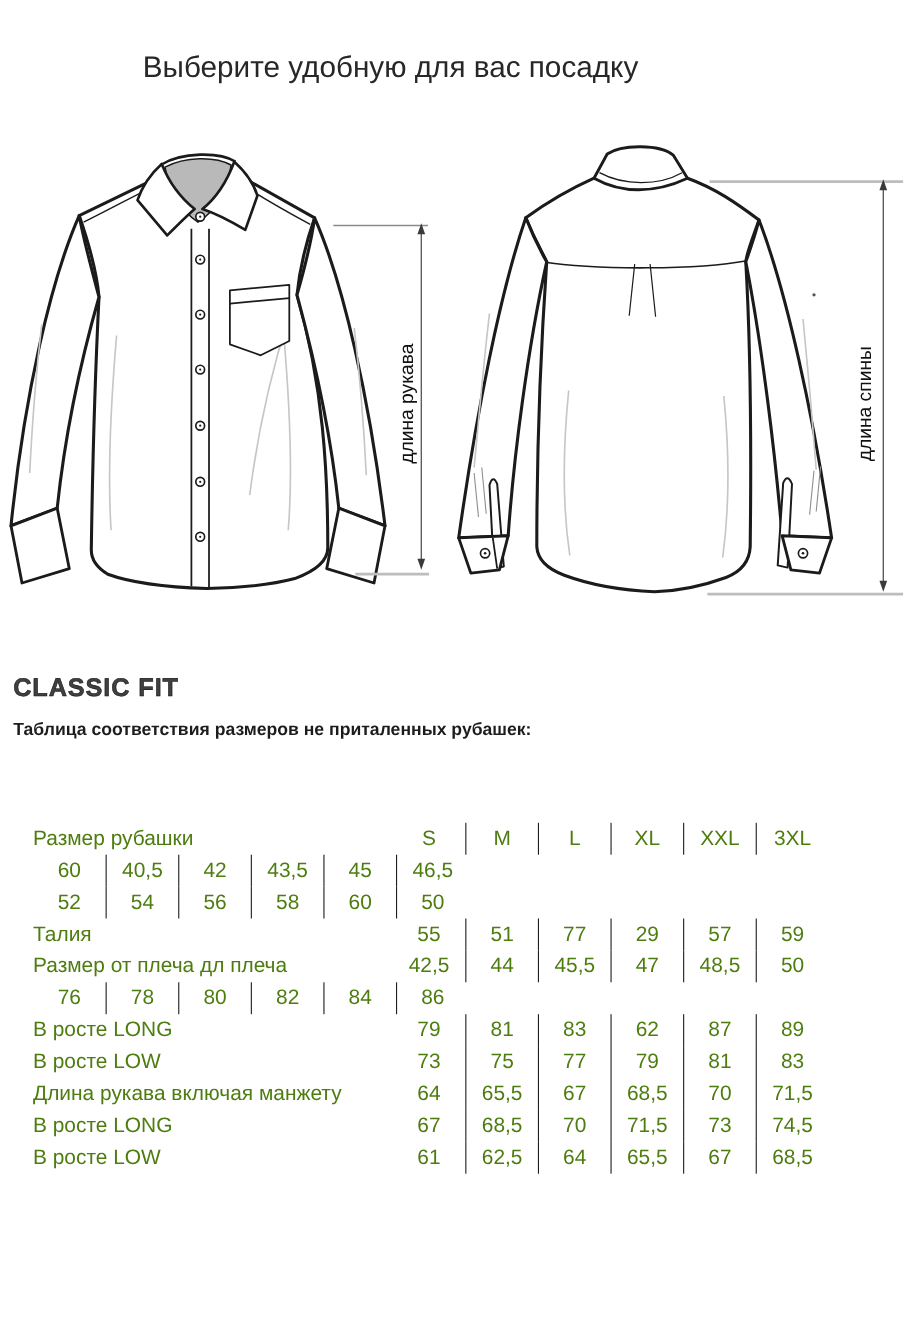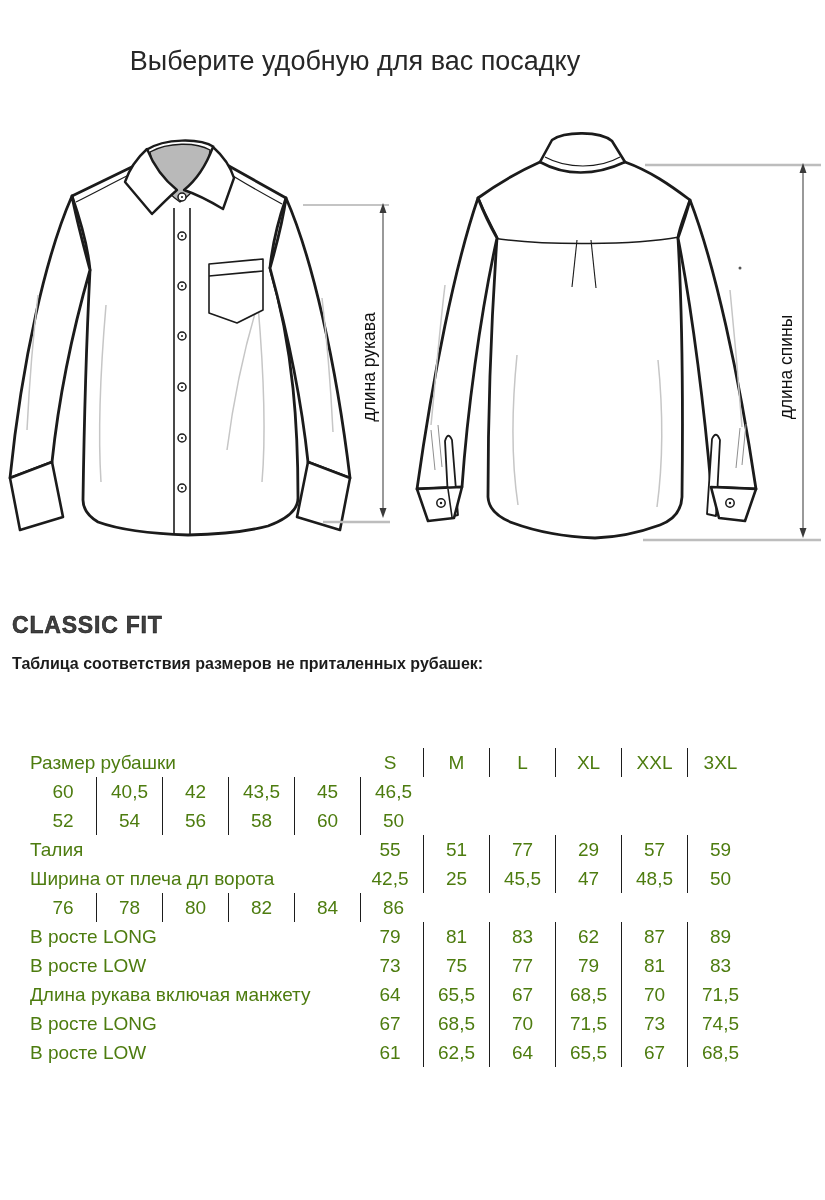--- a/index.html
+++ b/index.html
@@ -256,23 +256,23 @@
     <div class="tlabel">Талия</div>
     <div class="tval">55</div>
     <div class="tval">51</div>
     <div class="tval">77</div>
     <div class="tval">29</div>
     <div class="tval">57</div>
     <div class="tval">59</div>
   </div>
 
   <div class="trow">
-    <div class="tlabel">Ширина от плеча дл ворота</div>
+    <div class="tlabel">Размер от плеча дл плеча</div>
     <div class="tval">42,5</div>
-    <div class="tval">25</div>
+    <div class="tval">44</div>
     <div class="tval">45,5</div>
     <div class="tval">47</div>
     <div class="tval">48,5</div>
     <div class="tval">50</div>
   </div>
 
   <div class="trow">
     <div class="tval">76</div>
     <div class="tval">78</div>
     <div class="tval">80</div>

